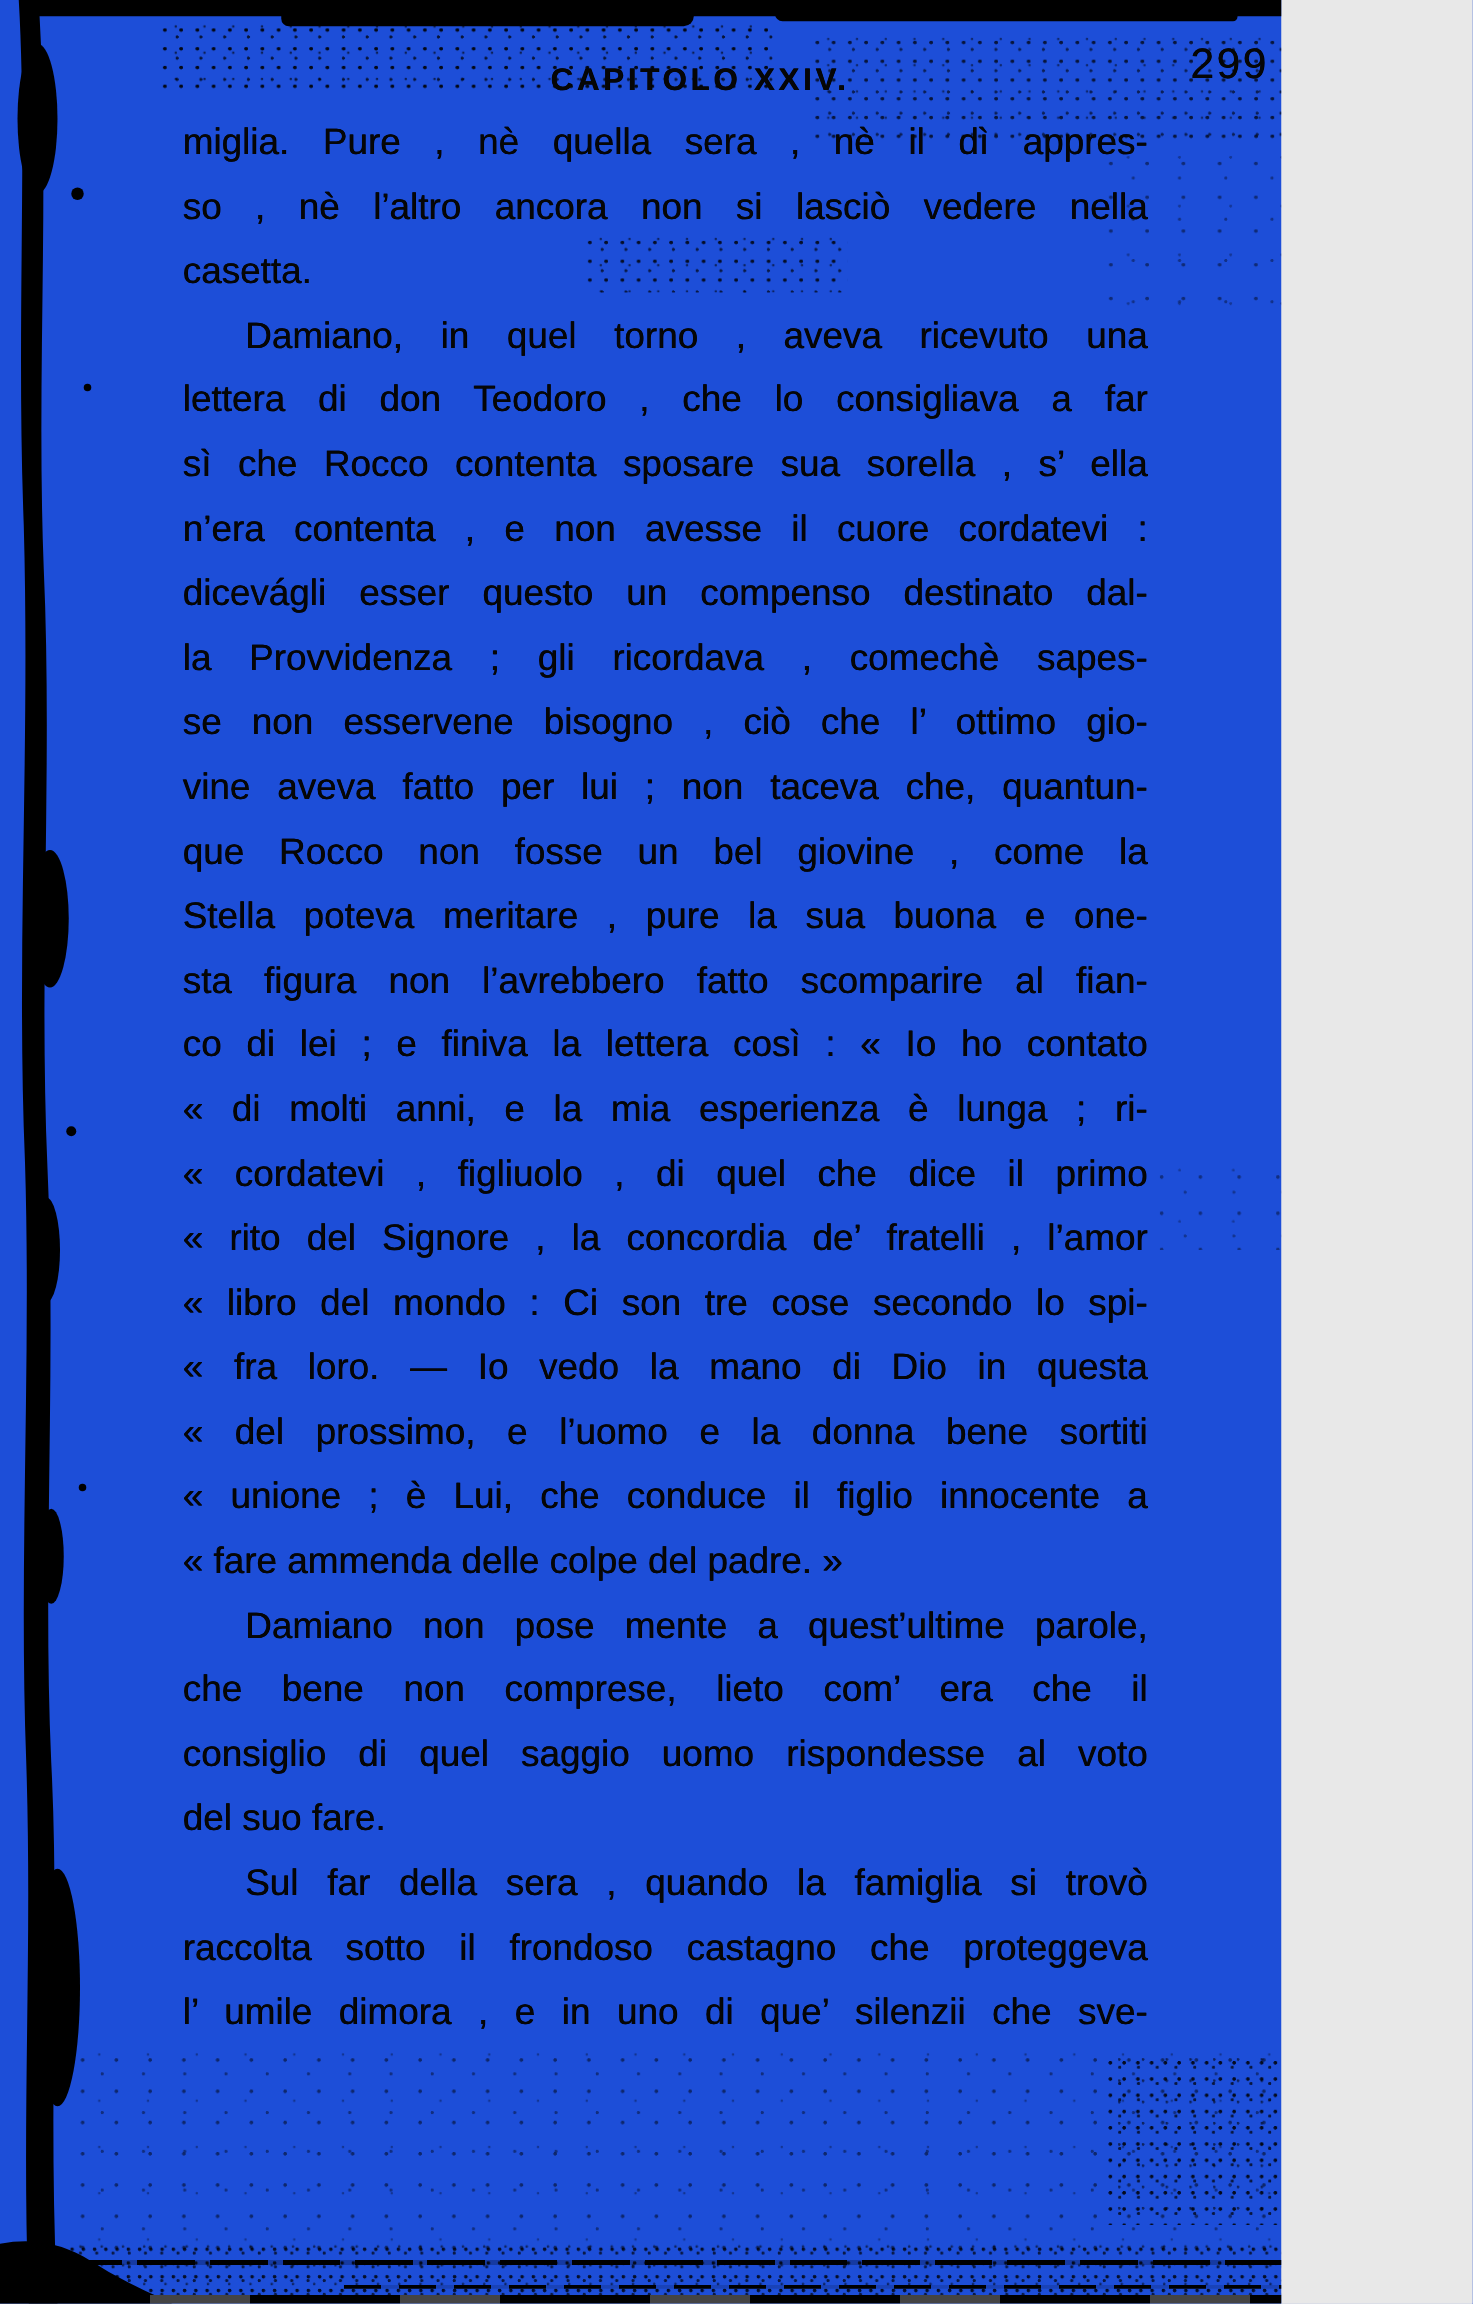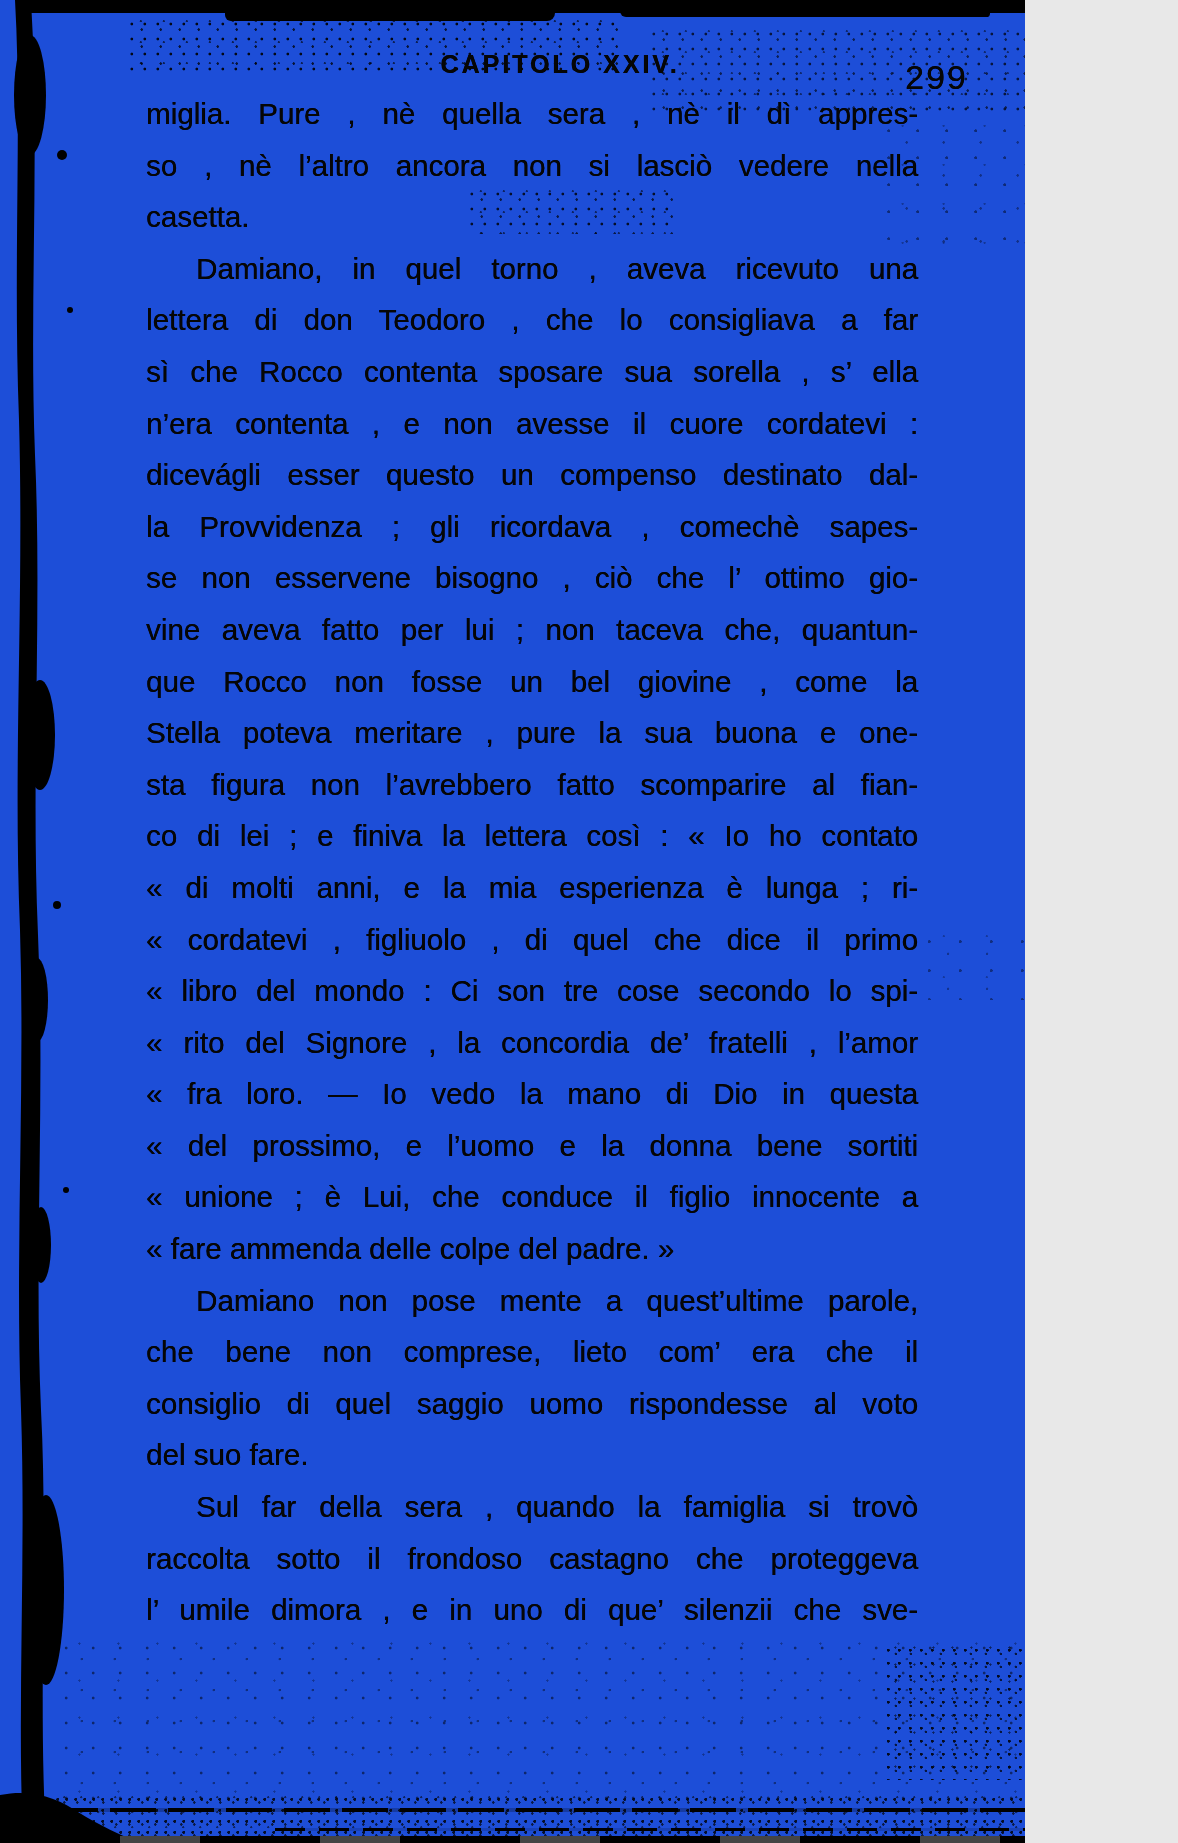--- a/index.html
+++ b/index.html
@@ -9,22 +9,22 @@
     font-family:Liberation Sans, sans-serif;
     color:#060606;
   }
   
   #chapter-title{
     position:absolute; left:400px; top:50px; width:320px;
     font-size:25px; font-weight:bold; letter-spacing:3px; text-align:center;
     text-shadow:0.3px 0 0 #000;
   }
   #page-number{
-    position:absolute; left:905px; top:58px; width:110px;
-    font-size:34px; text-align:left; letter-spacing:2px;
+    position:absolute; left:905px; top:32px; width:110px;
+    font-size:34px; text-align:right; letter-spacing:2px;
     text-shadow:0.3px 0 0 #000;
   }
   
   #text-block{
     position:absolute; left:146px; top:88px; width:772px;
     font-size:29.5px;
   }
   .line{
     height:51.6px; line-height:51.6px;
     text-shadow:0.35px 0 0 #000;
@@ -95,22 +95,22 @@
       <div class="line just">dicevágli esser questo un compenso destinato dal-</div>
       <div class="line just">la Provvidenza ; gli ricordava , comechè sapes-</div>
       <div class="line just">se non esservene bisogno , ciò che l’ ottimo gio-</div>
       <div class="line just">vine aveva fatto per lui ; non taceva che, quantun-</div>
       <div class="line just">que Rocco non fosse un bel giovine , come la</div>
       <div class="line just">Stella poteva meritare , pure la sua buona e one-</div>
       <div class="line just">sta figura non l’avrebbero fatto scomparire al fian-</div>
       <div class="line just">co di lei ; e finiva la lettera così : « Io ho contato</div>
       <div class="line just">« di molti anni, e la mia esperienza è lunga ; ri-</div>
       <div class="line just">« cordatevi , figliuolo , di quel che dice il primo</div>
+      <div class="line just">« rito del Signore , la concordia de’ fratelli , l’amor</div>
       <div class="line just">« libro del mondo : Ci son tre cose secondo lo spi-</div>
-      <div class="line just">« rito del Signore , la concordia de’ fratelli , l’amor</div>
       <div class="line just">« fra loro. — Io vedo la mano di Dio in questa</div>
       <div class="line just">« del prossimo, e l’uomo e la donna bene sortiti</div>
       <div class="line just">« unione ; è Lui, che conduce il figlio innocente a</div>
       <div class="line">« fare ammenda delle colpe del padre. »</div>
       <div class="line just ind">Damiano non pose mente a quest’ultime parole,</div>
       <div class="line just">che bene non comprese, lieto com’ era che il</div>
       <div class="line just">consiglio di quel saggio uomo rispondesse al voto</div>
       <div class="line">del suo fare.</div>
       <div class="line just ind">Sul far della sera , quando la famiglia si trovò</div>
       <div class="line just">raccolta sotto il frondoso castagno che proteggeva</div>

